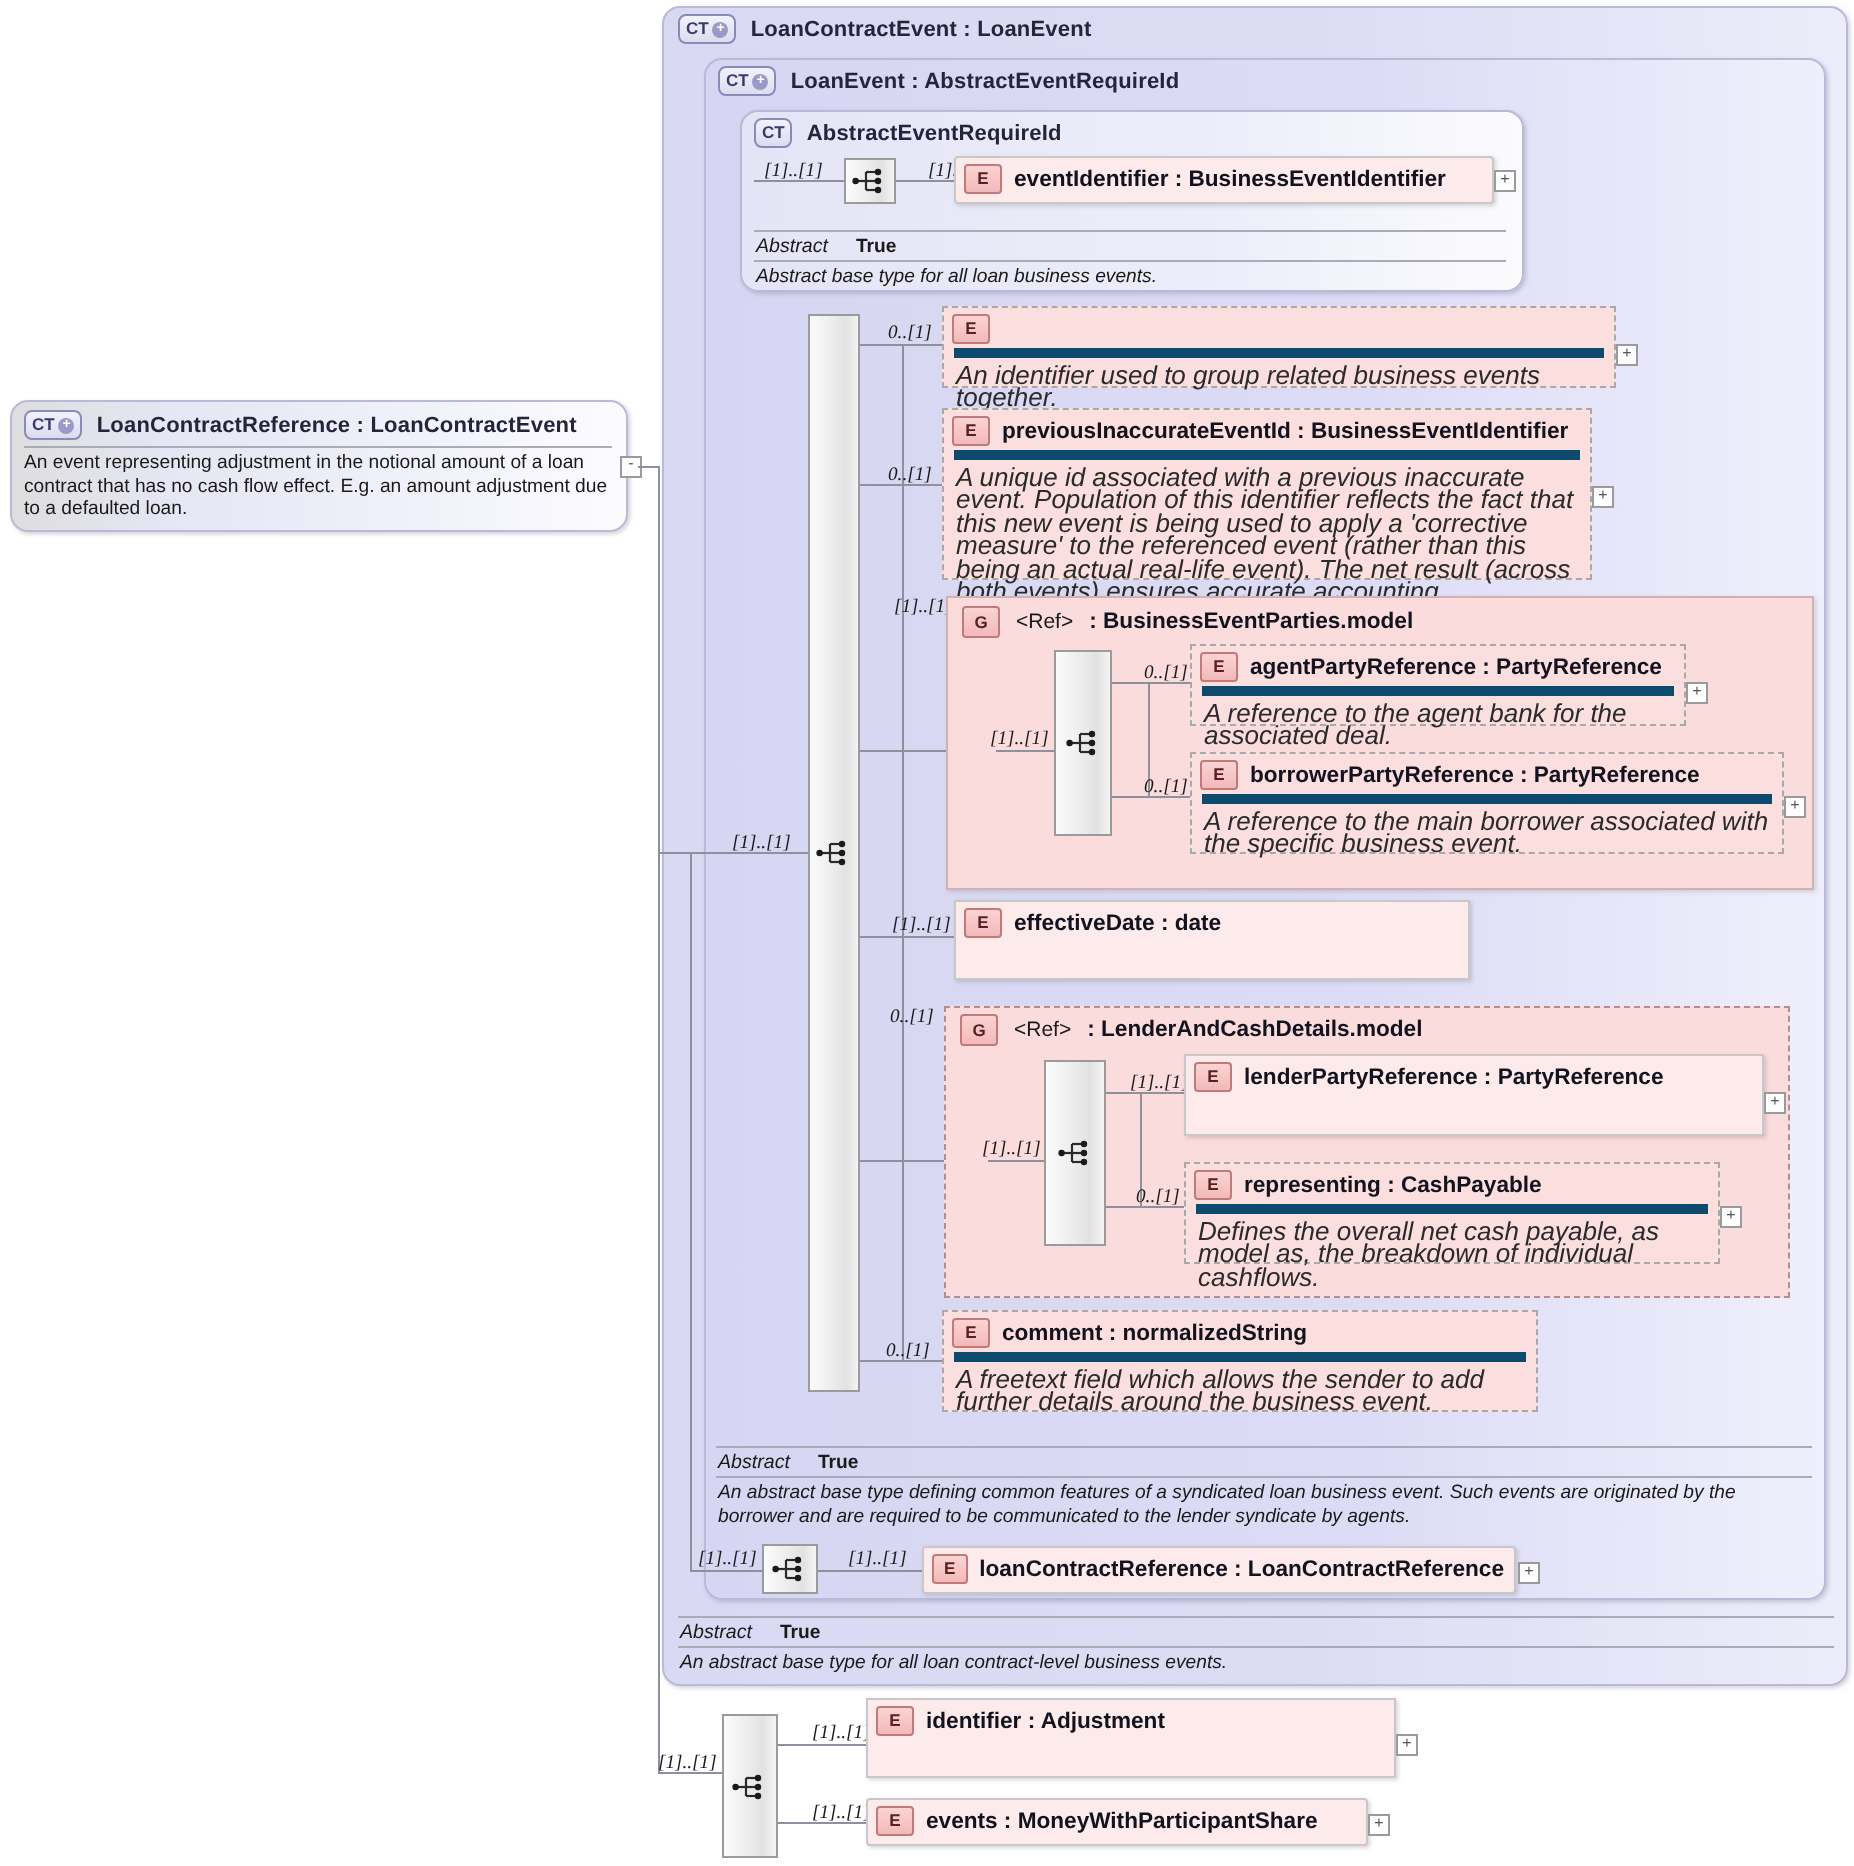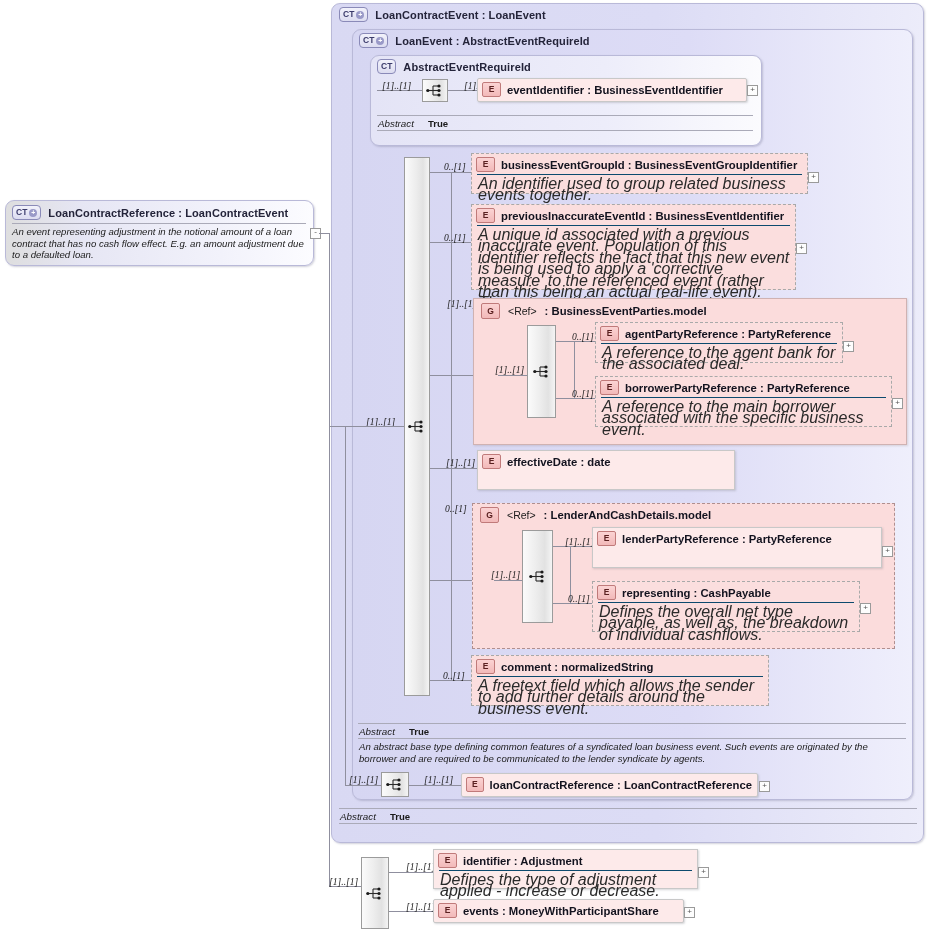--- a/index.html
+++ b/index.html
@@ -54,22 +54,22 @@
   .el-box.dashed{border:1px dashed #a9a9a9;background:#fbdede;}
   .el-title{display:flex;align-items:center;gap:6px;padding:3px 5px 2px 4px;}
   .el-name{font-size:11.3px;font-weight:bold;color:#13131f;white-space:nowrap;}
   .icon-e{
     display:inline-flex;align-items:center;justify-content:center;
     width:17px;height:13px;border:1px solid #c07a7a;border-radius:2px;
     background:linear-gradient(to bottom,#fbd3d3,#f2b9b9);
     font-size:8.5px;font-weight:bold;color:#5a2020;line-height:1;
   }
   .el-doc{
-    border-top:1px solid #0c4a6e;margin:0 5px;padding:3px 0 3px 1px;
-    font-style:italic;font-size:16px;line-height:11.4px;color:#2a2a2a;
+    border-top:5px solid #0c4a6e;margin:0 5px;padding:3px 0 3px 1px;
+    font-style:italic;font-size:13px;line-height:11.4px;color:#2a2a2a;
   }
   .el-box.solid .el-doc{background:transparent;}
 
   
   .expand{
     position:absolute;width:9px;height:9px;border:1px solid #9a9a9a;background:#fdfdfd;
     font-size:8px;line-height:7px;text-align:center;color:#555;font-family:"Liberation Sans",sans-serif;
   }
   
   .collapse{
@@ -118,21 +118,21 @@
   .abstract-key{font-style:italic;font-size:9.8px;color:#1a1a1a;}
   .abstract-val{font-size:9.6px;font-weight:bold;color:#1a1a1a;}
   .ct-doc{position:absolute;font-style:italic;font-size:9.6px;line-height:11.6px;color:#1a1a1a;}
 
   
   .lead-box{
     background:linear-gradient(to right,#dededf 0%,#e6e6f4 25%,#f2f2fb 70%,#fcfcff 100%);
     border:1px solid #b9b9d8;border-radius:9px;
     box-shadow:1px 1px 2px rgba(120,120,150,.35);
   }
-  .lead-doc{position:absolute;font-style:italic;font-size:9.6px;line-height:11.6px;color:#1a1a1a;}
+  .lead-doc{position:absolute;font-size:9.6px;line-height:11.6px;color:#1a1a1a;}
   .lead-sep{position:absolute;height:1px;background:#aaaab8;}
 </style>
 </head>
 <body>
 
 <div id="stage">
 
   <div class="abs ct-box" style="left:331px;top:3px;width:593px;height:840px;">
   </div>
   <div class="ct-head" style="left:339px;top:7px;">
@@ -142,20 +142,21 @@
     </span>
     <span class="ct-title">LoanContractEvent : LoanEvent</span>
   </div>
 
   <div class="row-sep" style="left:339px;top:808px;width:578px;"></div>
   <div class="abstract-row" style="left:340px;top:811px;">
     <span class="abstract-key">Abstract</span>
     <span class="abstract-val">True</span>
   </div>
   <div class="row-sep" style="left:339px;top:823px;width:578px;"></div>
+  <div class="ct-doc" style="left:340px;top:826px;width:575px;">An abstract base type for all loan contract-level business events.</div>
 
   <div class="abs ct-box inner2" style="left:352px;top:29px;width:561px;height:771px;">
   </div>
   <div class="ct-head" style="left:359px;top:33px;">
     <span class="icon-ct">
       <span>CT</span>
         <span class="plus">+</span>
     </span>
     <span class="ct-title">LoanEvent : AbstractEventRequireId</span>
   </div>
@@ -201,20 +202,21 @@
     </div>
   </div>
   <div class="expand" style="left:747px;top:85px;">+</div>
 
   <div class="row-sep" style="left:377px;top:115px;width:376px;"></div>
   <div class="abstract-row" style="left:378px;top:118px;">
     <span class="abstract-key">Abstract</span>
     <span class="abstract-val">True</span>
   </div>
   <div class="row-sep" style="left:377px;top:130px;width:376px;"></div>
+  <div class="ct-doc" style="left:378px;top:133px;width:376px;">Abstract base type for all loan business events.</div>
 
   <div class="abs seq" style="left:404px;top:157px;width:26px;height:539px;">
     <svg width="18" height="13" viewBox="0 0 18 13">
       <line x1="1.5" y1="6.5" x2="7" y2="6.5" stroke="#2a2a2a" stroke-width="1.1"></line>
       <line x1="7" y1="2" x2="7" y2="11" stroke="#2a2a2a" stroke-width="1.1"></line>
       <line x1="7" y1="2" x2="12" y2="2" stroke="#2a2a2a" stroke-width="1.1"></line>
       <line x1="7" y1="6.5" x2="12" y2="6.5" stroke="#2a2a2a" stroke-width="1.1"></line>
       <line x1="7" y1="11" x2="12" y2="11" stroke="#2a2a2a" stroke-width="1.1"></line>
       <circle cx="1.8" cy="6.5" r="1.6" fill="#1a1a1a"></circle>
       <circle cx="13" cy="2" r="1.6" fill="#1a1a1a"></circle>
@@ -225,21 +227,20 @@
   <div class="card" style="left:366px;top:416px;">[1]..[1]</div>
   <div class="ln lnh" style="left:357px;top:426px;width:47px;"></div>
 
   <div class="ln lnv" style="left:451px;top:172px;height:508px;"></div>
 
   <div class="ln lnh" style="left:430px;top:172px;width:47px;"></div>
   <div class="card" style="left:444px;top:161px;">0..[1]</div>
   <div class="abs el-box dashed" style="left:471px;top:153px;width:337px;height:41px;">
     <div class="el-title">
       <span class="icon-e">E</span>
-      <span class="el-name">businessEventGroupId : BusinessEventGroupIdentifier</span>
     </div>
     <div class="el-doc">An identifier used to group related business events together.</div>
   </div>
   <div class="expand" style="left:808px;top:172px;">+</div>
 
   <div class="ln lnh" style="left:430px;top:242px;width:47px;"></div>
   <div class="card" style="left:444px;top:232px;">0..[1]</div>
   <div class="abs el-box dashed" style="left:471px;top:204px;width:325px;height:86px;">
     <div class="el-title">
       <span class="icon-e">E</span>
@@ -343,21 +344,21 @@
       <span class="el-name">lenderPartyReference : PartyReference</span>
     </div>
   </div>
   <div class="expand" style="left:882px;top:546px;">+</div>
 
   <div class="abs el-box dashed" style="left:592px;top:581px;width:268px;height:51px;">
     <div class="el-title">
       <span class="icon-e">E</span>
       <span class="el-name">representing : CashPayable</span>
     </div>
-    <div class="el-doc">Defines the overall net type payable, as well as, the breakdown of individual cashflows.</div>
+    <div class="el-doc">Defines the overall net cash payable, as model as, the breakdown of individual cashflows.</div>
   </div>
   <div class="expand" style="left:860px;top:603px;">+</div>
 
   <div class="ln lnh" style="left:430px;top:680px;width:47px;"></div>
   <div class="card" style="left:443px;top:670px;">0..[1]</div>
   <div class="abs el-box dashed" style="left:471px;top:655px;width:298px;height:51px;">
     <div class="el-title">
       <span class="icon-e">E</span>
       <span class="el-name">comment : normalizedString</span>
     </div>
@@ -423,21 +424,20 @@
   </div>
   <div class="card" style="left:329px;top:876px;">[1]..[1]</div>
 
   <div class="ln lnh" style="left:389px;top:872px;width:45px;"></div>
   <div class="card" style="left:406px;top:861px;">[1]..[1]</div>
   <div class="abs el-box solid" style="left:433px;top:849px;width:265px;height:40px;">
     <div class="el-title">
       <span class="icon-e">E</span>
       <span class="el-name">identifier : Adjustment</span>
     </div>
-    <div class="el-doc">Defines the type of adjustment applied - increase or decrease.</div>
   </div>
   <div class="expand" style="left:698px;top:867px;">+</div>
 
   <div class="ln lnh" style="left:389px;top:911px;width:45px;"></div>
   <div class="card" style="left:406px;top:901px;">[1]..[1]</div>
   <div class="abs el-box solid" style="left:433px;top:899px;width:251px;height:24px;border-radius:2px;">
     <div class="el-title">
       <span class="icon-e">E</span>
       <span class="el-name">events   : MoneyWithParticipantShare</span>
     </div>

